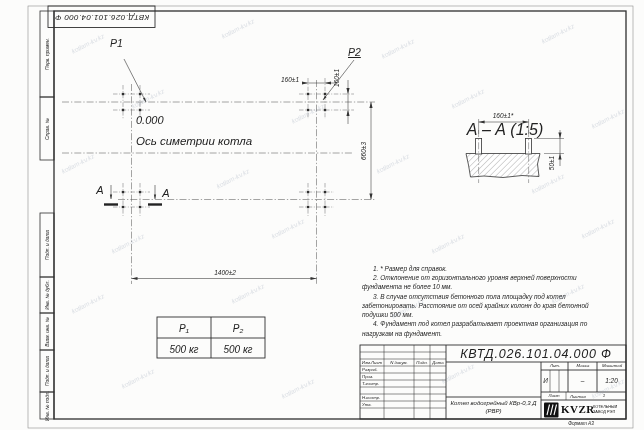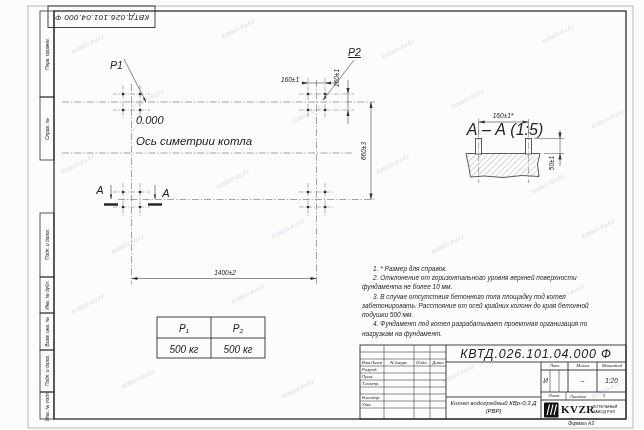--- a/index.html
+++ b/index.html
@@ -198,21 +198,21 @@
 
   <div class="txt r180" style="left:101.5px;top:16.5px;font-size:8px;letter-spacing:.4px;">КВТД.026.101.04.000 Ф</div>
   <div class="txt r90s" style="left:47px;top:54px;font-size:6px;">Перв. примен.</div>
   <div class="txt r90s" style="left:47px;top:128.5px;font-size:6px;">Справ. №</div>
   <div class="txt r90s" style="left:47px;top:245px;font-size:6px;">Подп. и дата</div>
   <div class="txt r90s" style="left:47px;top:295px;font-size:6px;">Инв. № дубл.</div>
   <div class="txt r90s" style="left:47px;top:331.5px;font-size:6px;">Взам. инв. №</div>
   <div class="txt r90s" style="left:47px;top:371px;font-size:6px;">Подп. и дата</div>
   <div class="txt r90s" style="left:47px;top:405.5px;font-size:6px;">Инв. № подл.</div>
 
-  <div class="txt" style="left:110px;top:60px;font-size:10.5px;">P1</div>
+  <div class="txt" style="left:110px;top:38px;font-size:10.5px;">P1</div>
   <div class="txt" style="left:348px;top:47px;font-size:10.5px;text-decoration:underline;">P2</div>
   <div class="txt" style="left:136px;top:115px;font-size:11px;">0.000</div>
   <div class="txt" style="left:136px;top:136px;font-size:11.5px;">Ось симетрии котла</div>
   <div class="txt tc" style="left:290px;top:80px;font-size:6.5px;">160±1</div>
   <div class="txt r90" style="left:337px;top:78px;font-size:6.5px;">160±1</div>
   <div class="txt r90" style="left:363.5px;top:151px;font-size:6.5px;">660±3</div>
   <div class="txt tc" style="left:225px;top:273px;font-size:6.5px;">1400±2</div>
   <div class="txt tc" style="left:100px;top:190px;font-size:11px;">А</div>
   <div class="txt tc" style="left:166px;top:193px;font-size:11px;">А</div>
 

